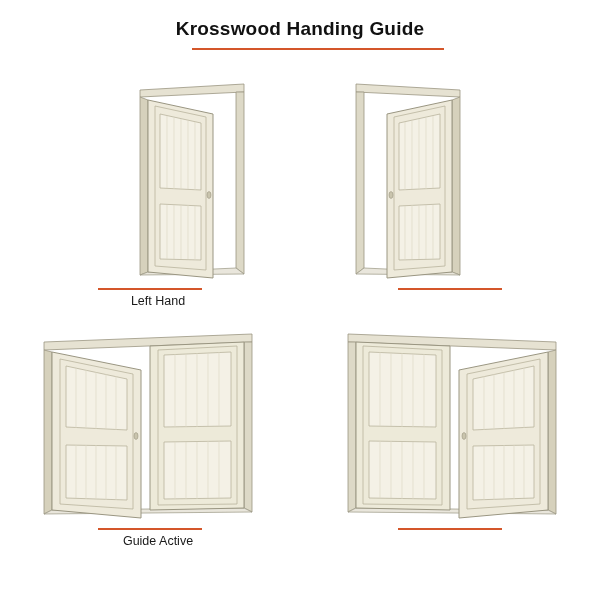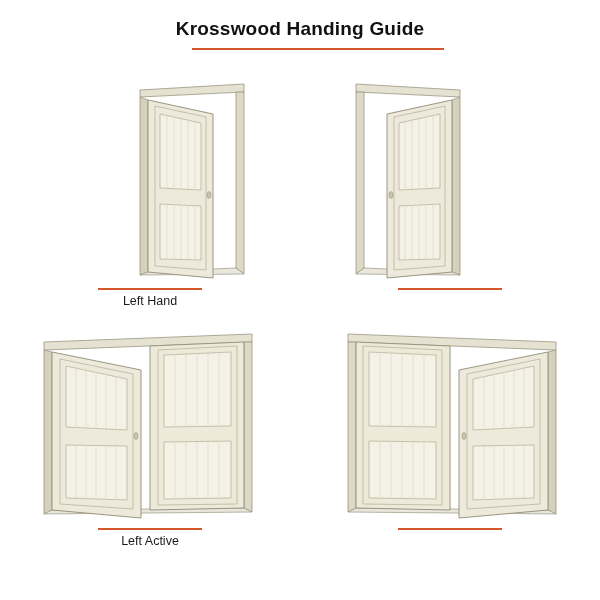--- a/index.html
+++ b/index.html
@@ -61,21 +61,21 @@
 
   .art {
     position: absolute;
     left: 0;
     top: 0;
     width: 300px;
     height: 225px;
   }
   .caption {
     position: absolute;
-    left: 0;
+    left: 8px;
     width: 300px;
     text-align: center;
     font-size: 12.5px;
     color: #1a1a1a;
   }
   .cell.c0 .caption, .cell.c1 .caption { top: 232px; }
   .cell.c2 .caption, .cell.c3 .caption { top: 222px; }
 
   .caption-rule {
     position: absolute;
@@ -230,21 +230,21 @@
               <line x1="86" y1="133" x2="86" y2="187"></line>
               <line x1="96" y1="133" x2="96" y2="187"></line>
               <line x1="106" y1="134" x2="106" y2="188"></line>
               <line x1="116" y1="134" x2="116" y2="188"></line>
             </g>
             <ellipse cx="136" cy="124" rx="2" ry="3.4" fill="#c9c4ad" stroke="#9a9682" stroke-width="0.6"></ellipse>
           </g>
         </svg>
       </div>
       <div class="caption-rule"></div>
-      <div class="caption">Left Active</div>
+      <div class="caption">Guide Active</div>
     </div>
 
     <div class="cell c3">
       <div class="art">
         <svg width="300" height="225" viewBox="0 0 300 225">
           <g>
             <polygon points="48,22 256,30 256,38 48,30" fill="#e6e2d2" stroke="#9a9682" stroke-width="0.8"></polygon>
             <polygon points="48,30 56,30 56,196 48,200" fill="#ddd9c7" stroke="#9a9682" stroke-width="0.8"></polygon>
             <polygon points="248,40 256,38 256,202 248,198" fill="#d6d1bc" stroke="#9a9682" stroke-width="0.8"></polygon>
             <polygon points="56,196 248,198 256,202 48,200" fill="#e9e6dc" stroke="#9a9682" stroke-width="0.7"></polygon>

